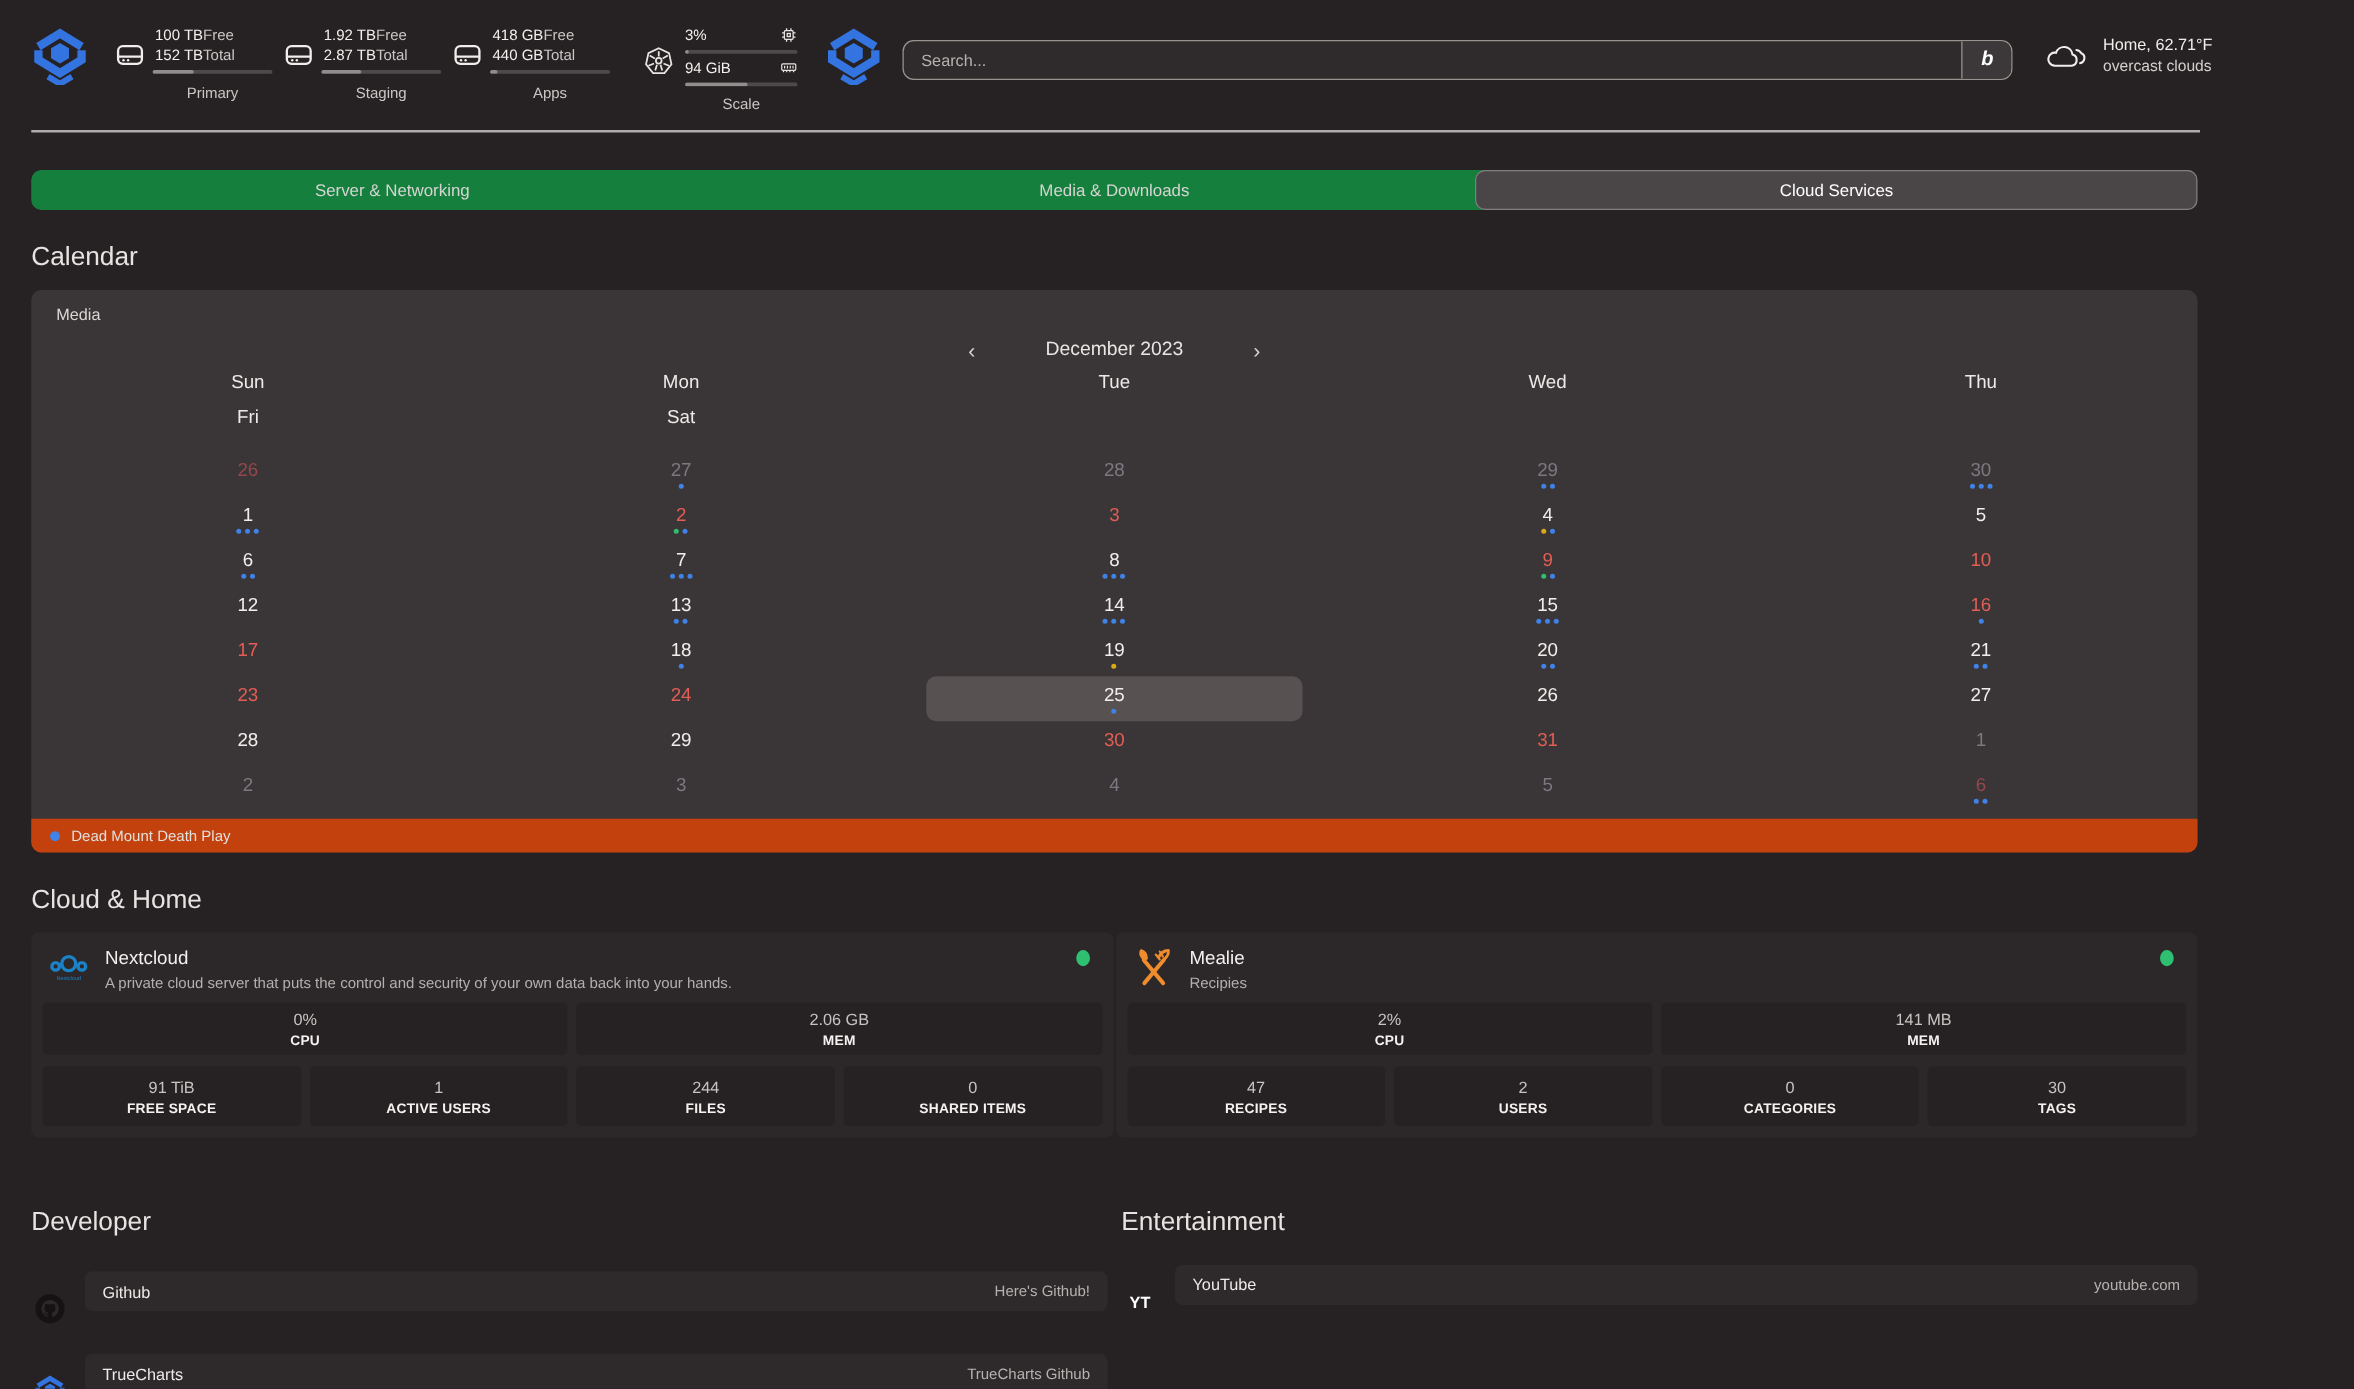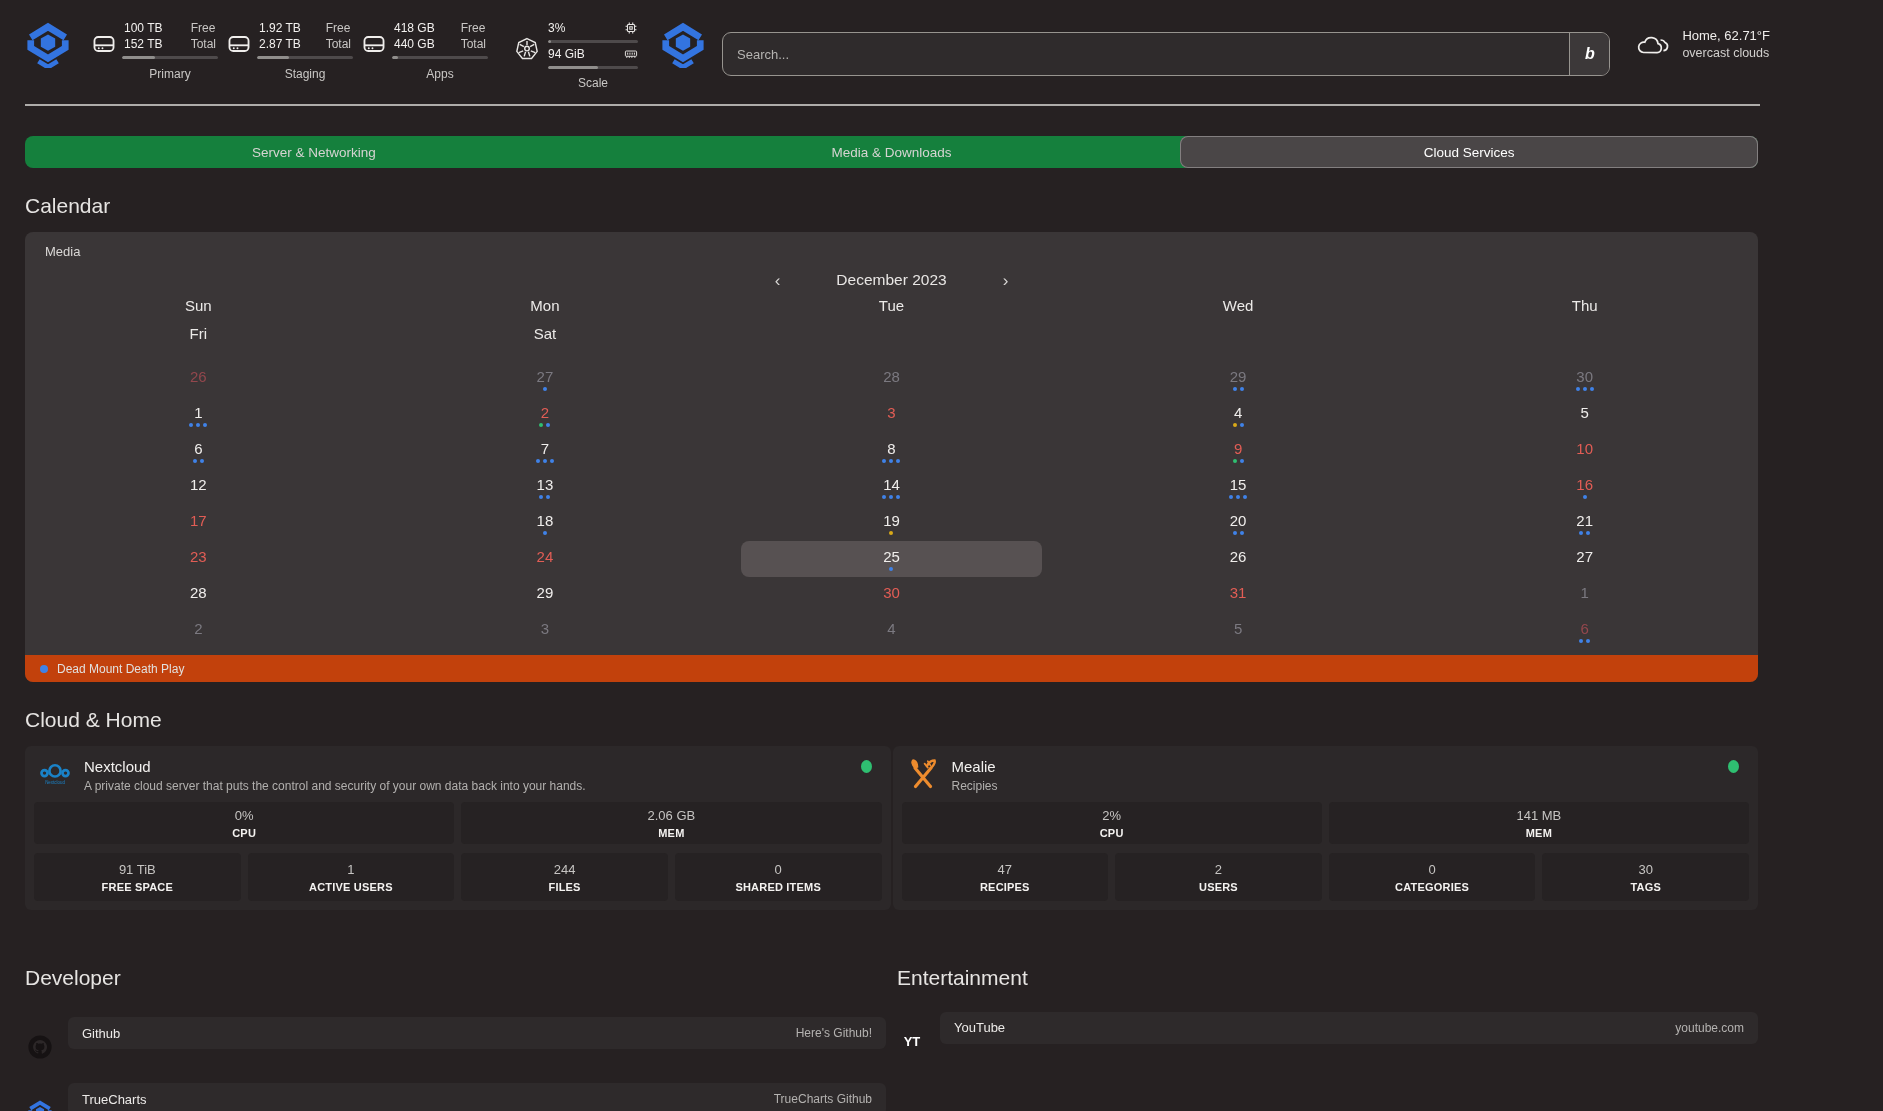--- a/index.html
+++ b/index.html
@@ -8,40 +8,40 @@
 
   
   .header { display:flex; align-items:flex-start; margin:20px 0 0 25px; width:1745px; }
   .logo { width:46px; height:46px; margin-top:2px; flex:0 0 46px; }
   .logo svg { width:100%; height:100%; }
   .resources { display:flex; margin-left:12px; }
   .resource { display:flex; align-items:center; margin-left:8px; }
   .res-icon { width:26px; height:26px; margin:-14px 5px 0 0; }
   .res-icon svg { width:100%; height:100%; }
   .res-main { width:96px; }
-  .res-rows { display:flex; justify-content:space-between; padding:0 2px; }
+  .res-rows { display:flex; justify-content:flex-start; padding:0 2px; }
   .res-col div { font-size:12px; line-height:16px; color:#f2f0ee; white-space:nowrap; }
   .res-col.labels div { color:#c9c7c5; }
   .res-bar { height:3px; background:#4e4a4b; border-radius:2px; margin-top:4px; overflow:hidden; }
   .res-bar i { display:block; height:100%; background:#908e8c; border-radius:2px; }
   .res-name { text-align:center; font-size:12px; color:#c9c7c5; margin-top:8px; }
 
   .scale-widget { display:flex; align-items:center; margin-left:26px; }
   .k8s-icon { width:26px; height:26px; margin:-12px 8px 0 0; }
   .k8s-icon svg { width:100%; height:100%; }
   .scale-main { width:90px; }
   .scale-row { display:flex; justify-content:space-between; align-items:center; height:16px; }
   .scale-row span { font-size:12px; color:#f2f0ee; }
   .mini-icon { width:14px; height:14px; }
   .mini-icon svg { width:100%; height:100%; }
   .scale-name { text-align:center; font-size:12px; color:#c9c7c5; margin-top:7px; }
 
   .logo.second { margin-left:22px; }
 
-  .search { display:flex; width:917px; height:44px; margin:12px 0 0 16px;
+  .search { display:flex; width:917px; height:32px; margin:12px 0 0 16px;
     border:1px solid #97948f; border-radius:9px; background:#2f2b2c; overflow:hidden; }
   .search input { flex:1; background:transparent; border:none; outline:none;
     color:#e8e6e4; font-size:13px; padding:0 14px; font-family:inherit; }
   .search input::placeholder { color:#b5b3b1; }
   .search button { width:40px; border:none; border-left:1px solid #97948f; background:#3c3839;
     color:#fff; font-size:16px; font-weight:bold; font-style:italic; cursor:pointer; font-family:inherit; }
 
   .weather { display:flex; align-items:center; margin:8px 0 0 24px; gap:10px; }
   .weather-icon { width:38px; height:30px; }
   .weather-icon svg { width:100%; height:100%; }

